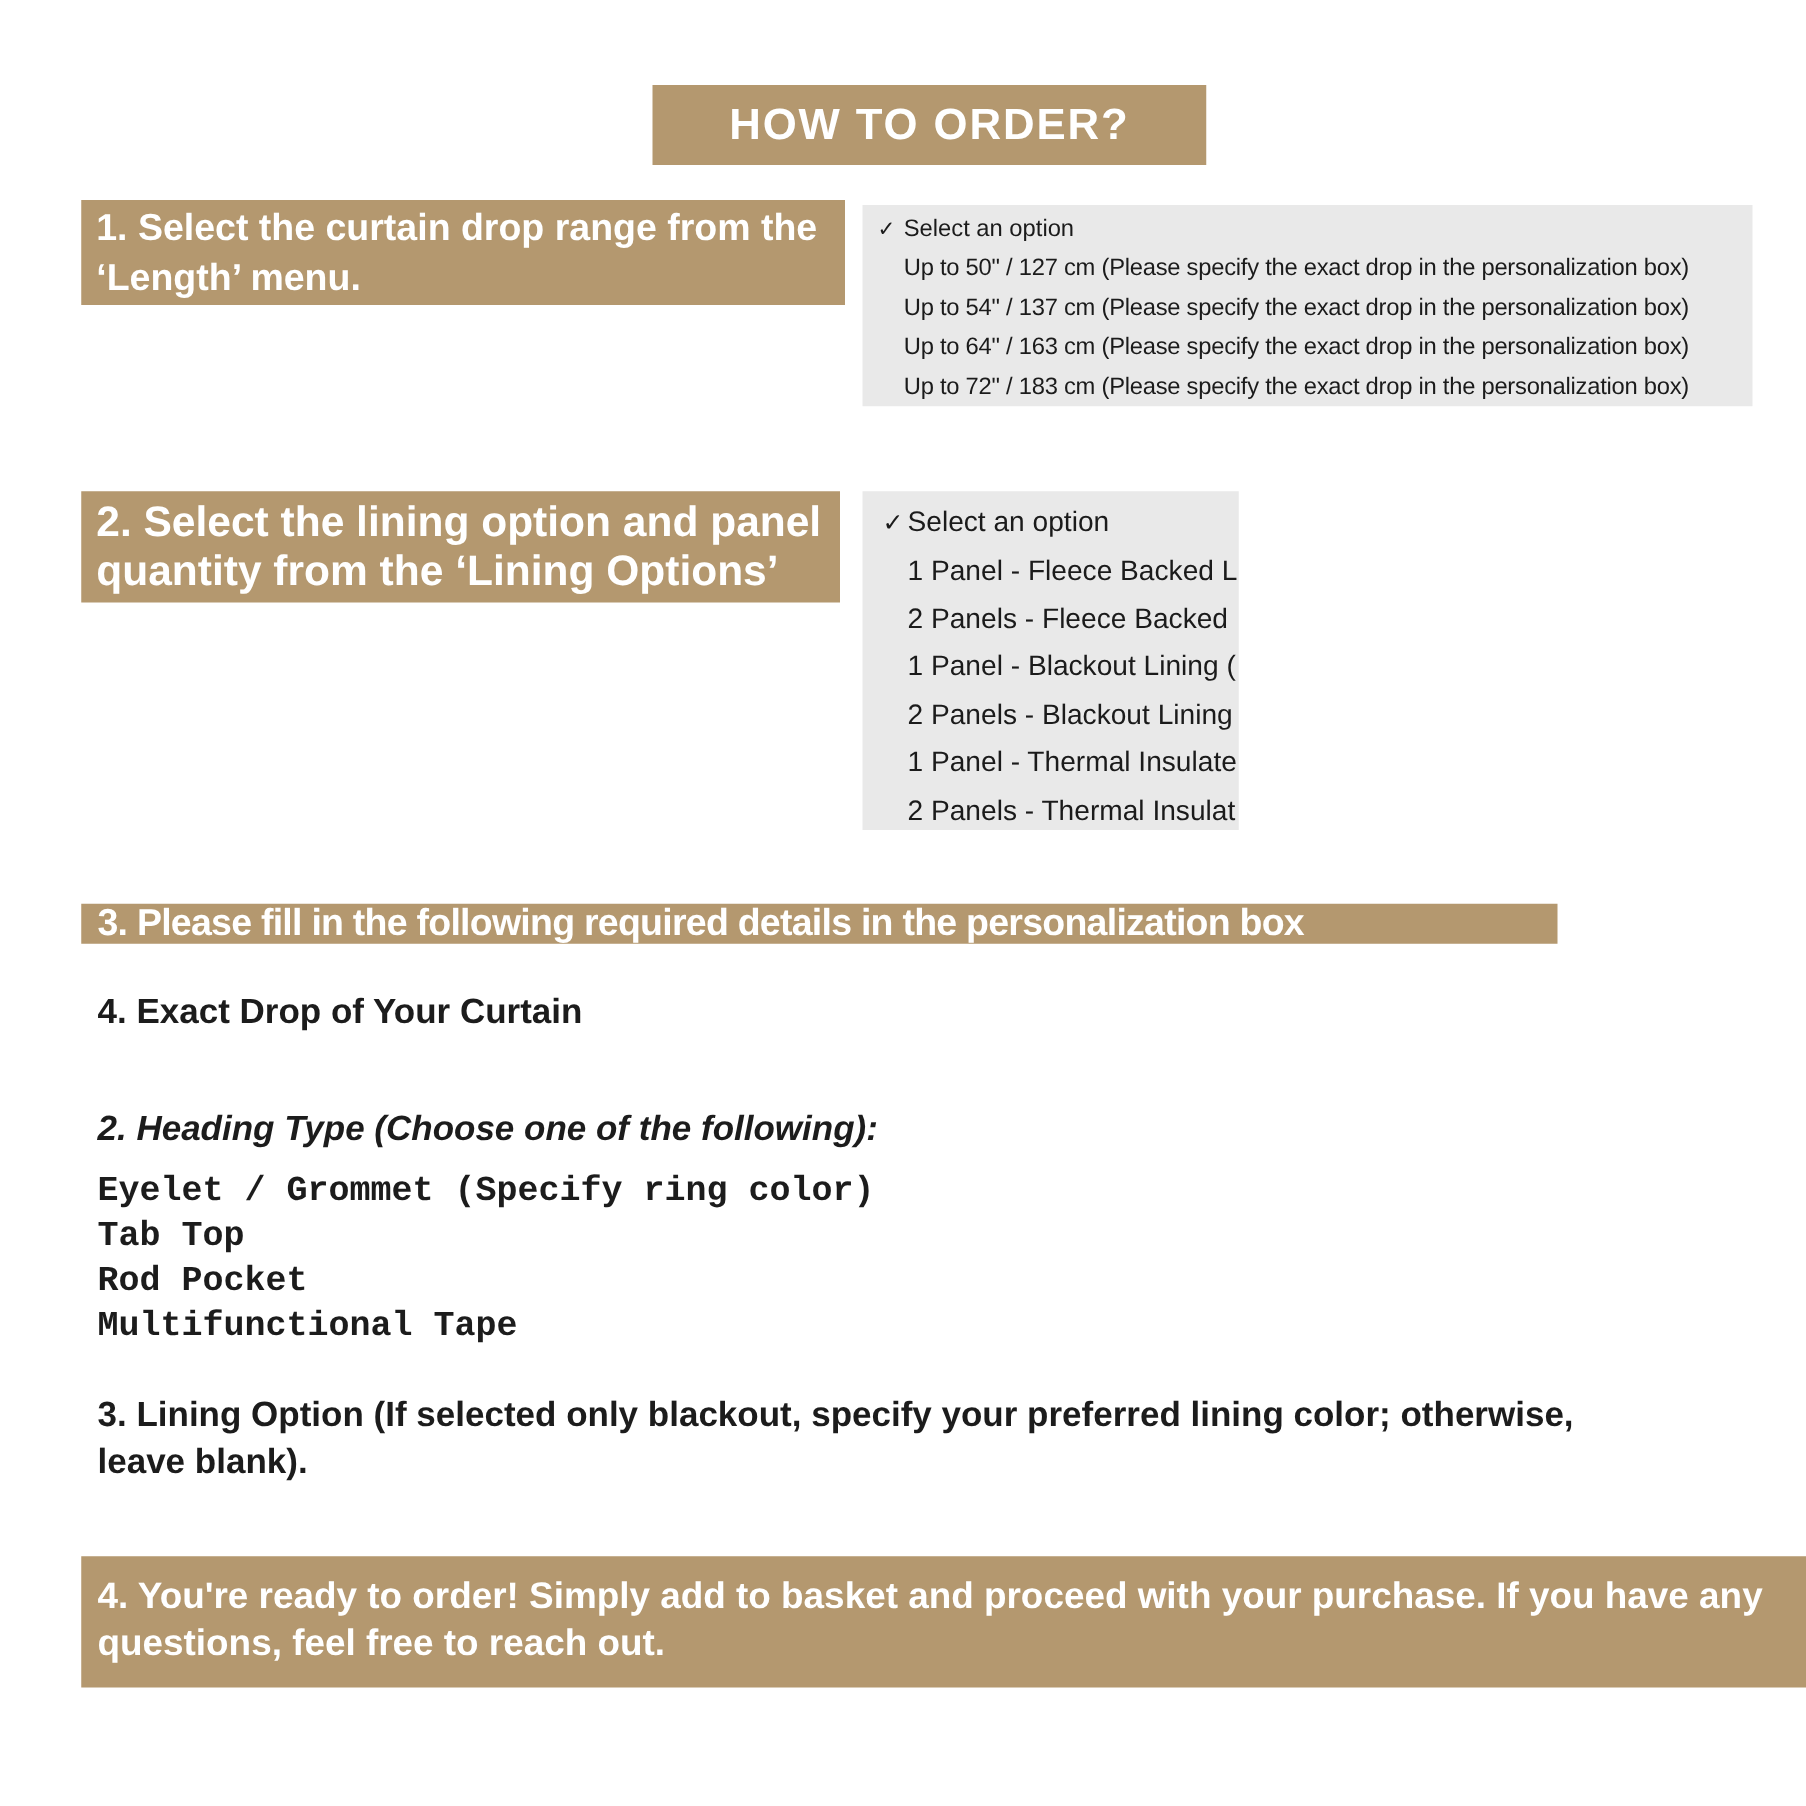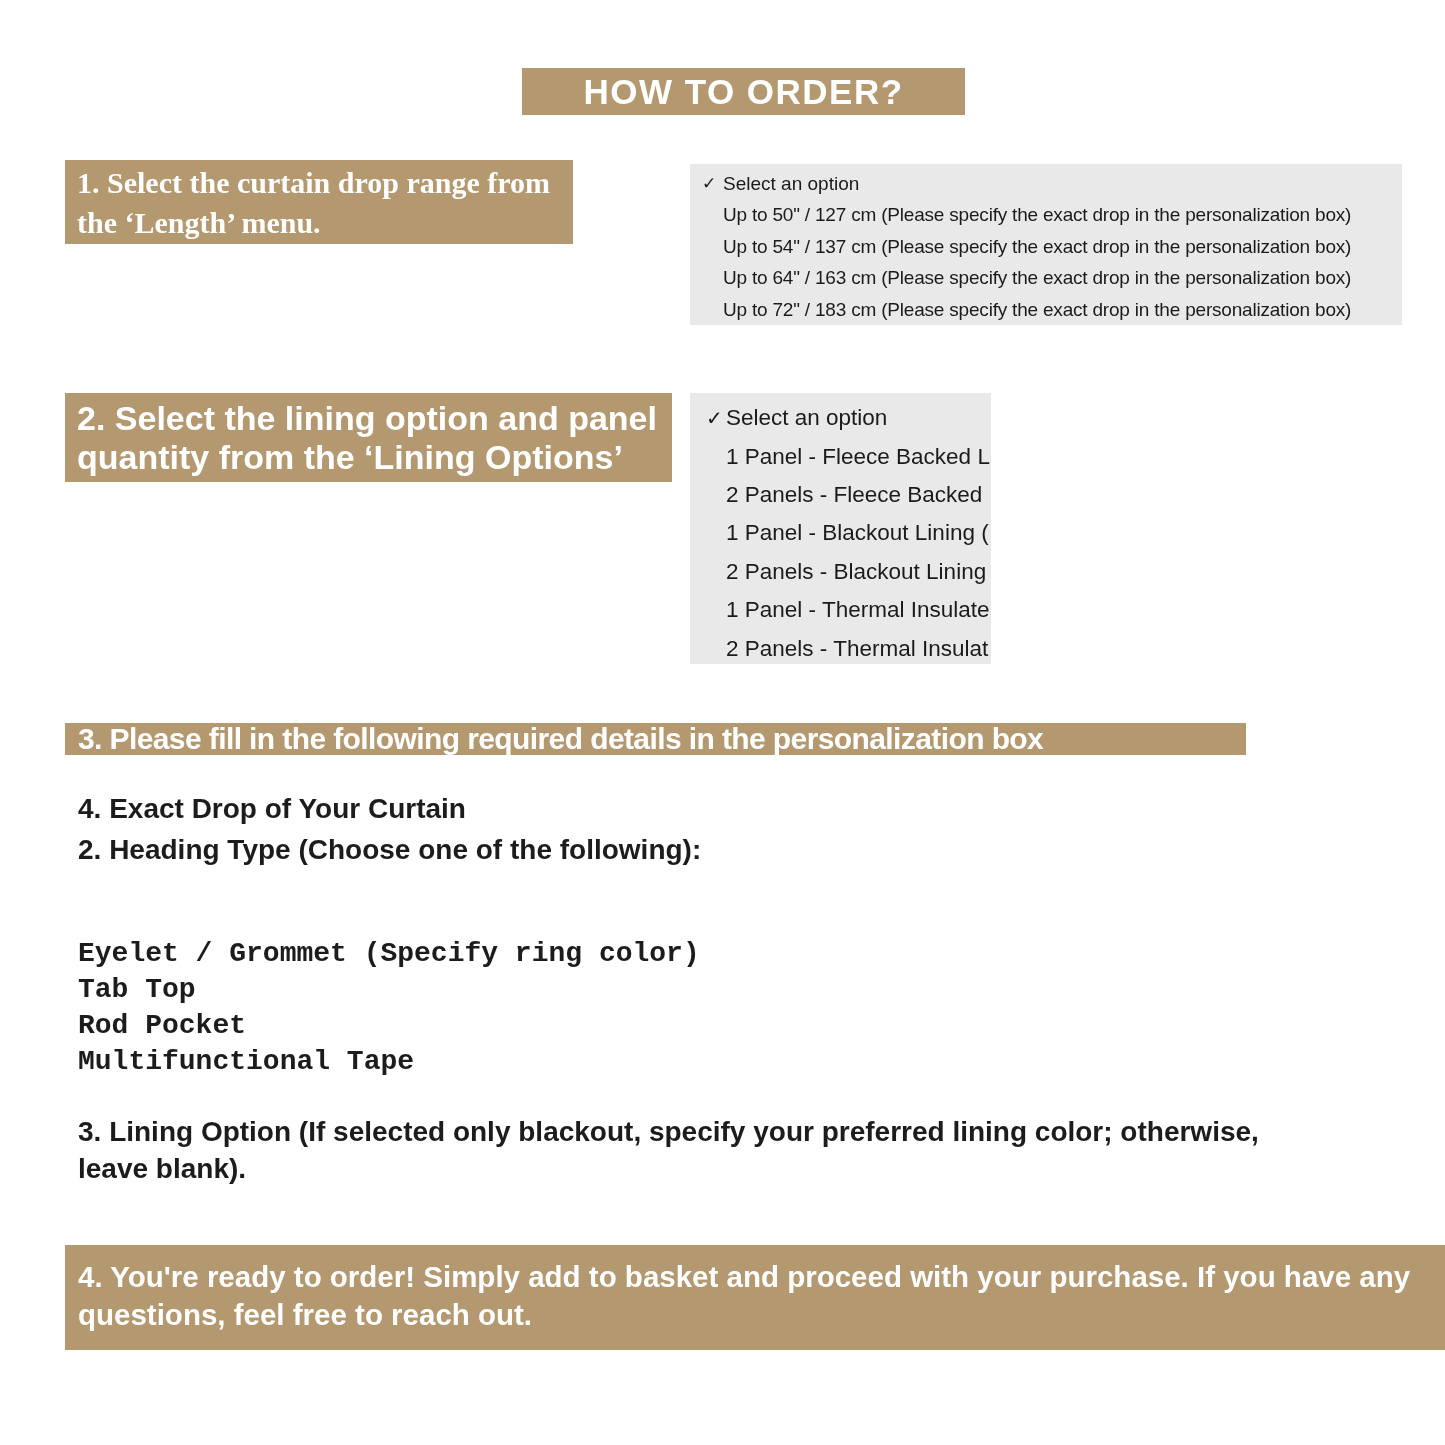--- a/index.html
+++ b/index.html
@@ -16,29 +16,28 @@
     color:var(--ink);
     overflow:hidden;
   }
   .banner{
     position:absolute;
     background:var(--accent);
     color:#ffffff;
     font-weight:700;
   }
   #title-banner{
-    left:522px;top:68px;width:443px;height:47px;
+    left:522px;top:68px;width:443px;height:64px;
     display:flex;align-items:center;justify-content:center;
     font-size:35px;letter-spacing:1.5px;
   }
   #step1-box{
-    left:65px;top:160px;width:508px;height:84px;
+    left:65px;top:160px;width:611px;height:84px;
     font-size:30px;line-height:40px;
     padding:3px 2px 0 12px;
-    font-family:Liberation Serif, serif;
   }
   #step2-box{
     left:65px;top:393px;width:607px;height:89px;
     font-size:34px;line-height:39px;
     padding:6px 2px 0 12px;
   }
   #step3-banner{
     left:65px;top:723px;width:1181px;height:32px;
     display:flex;align-items:center;
     font-size:30px;letter-spacing:-0.6px;
@@ -79,21 +78,21 @@
     white-space:nowrap;
   }
   #lining-dropdown .dd-selected{padding-left:16px;}
   #lining-dropdown .dd-option{padding-left:36px;}
   #lining-dropdown .check{width:20px;font-size:20px;}
   .detail{
     position:absolute;left:78px;
     font-weight:700;font-size:28px;color:var(--ink);
   }
   #detail-item1{top:793px;}
-  #detail-item2{top:834px;}
+  #detail-item2{top:887px;font-style:italic;}
   #heading-options{top:936px;line-height:36px;font-family:Liberation Mono, monospace;}
   #detail-item3{top:1113px;width:1250px;line-height:37px;}
 </style>
 </head>
 <body>
 
 <div class="banner" id="title-banner">HOW TO ORDER?</div>
 
 <div class="banner" id="step1-box">1. Select the curtain drop range from the ‘Length’ menu.</div>
 

